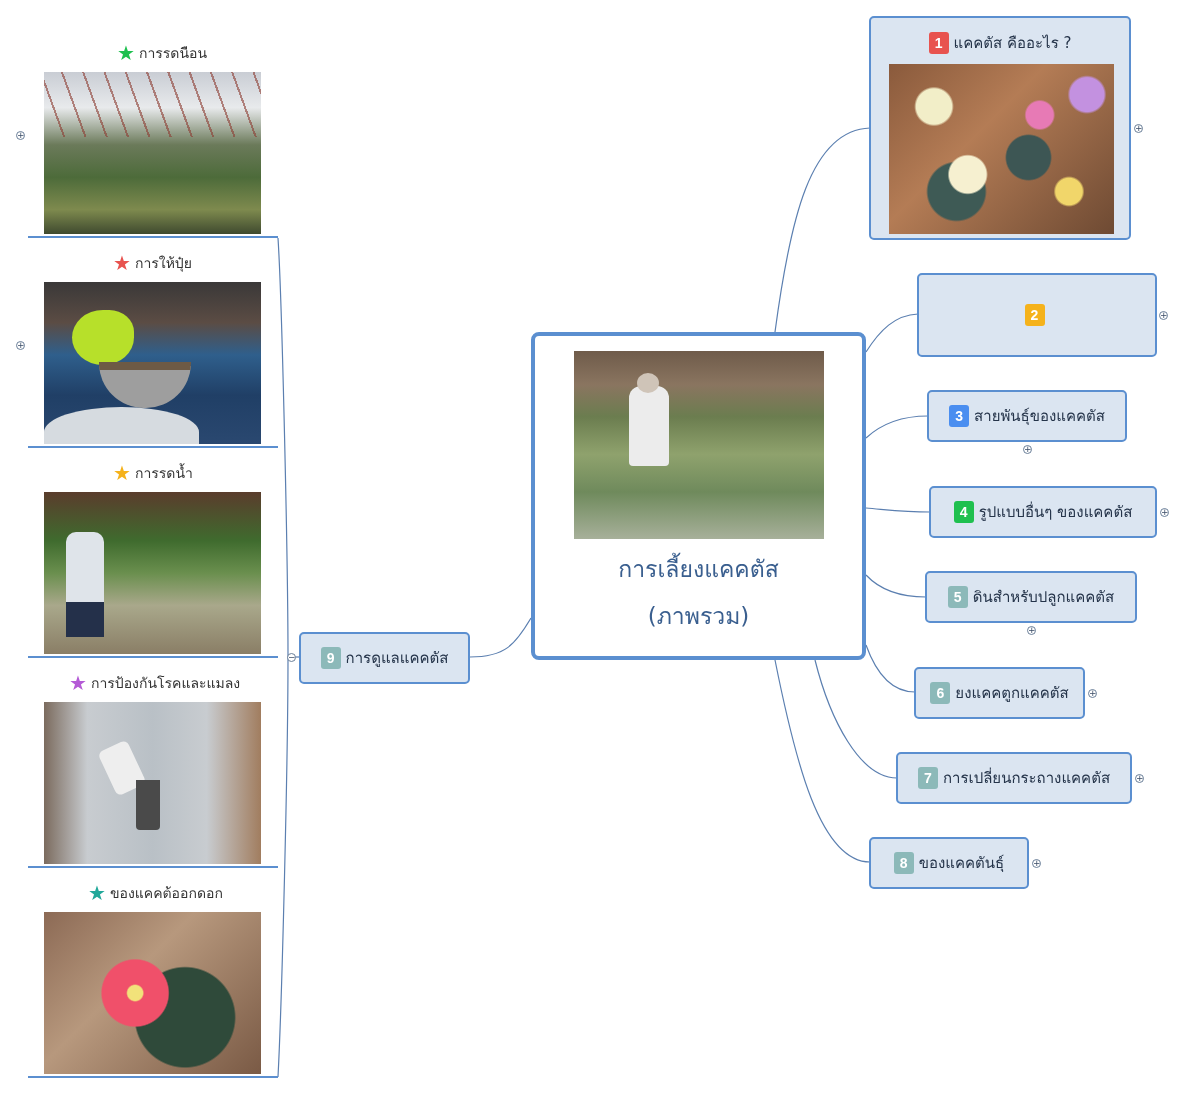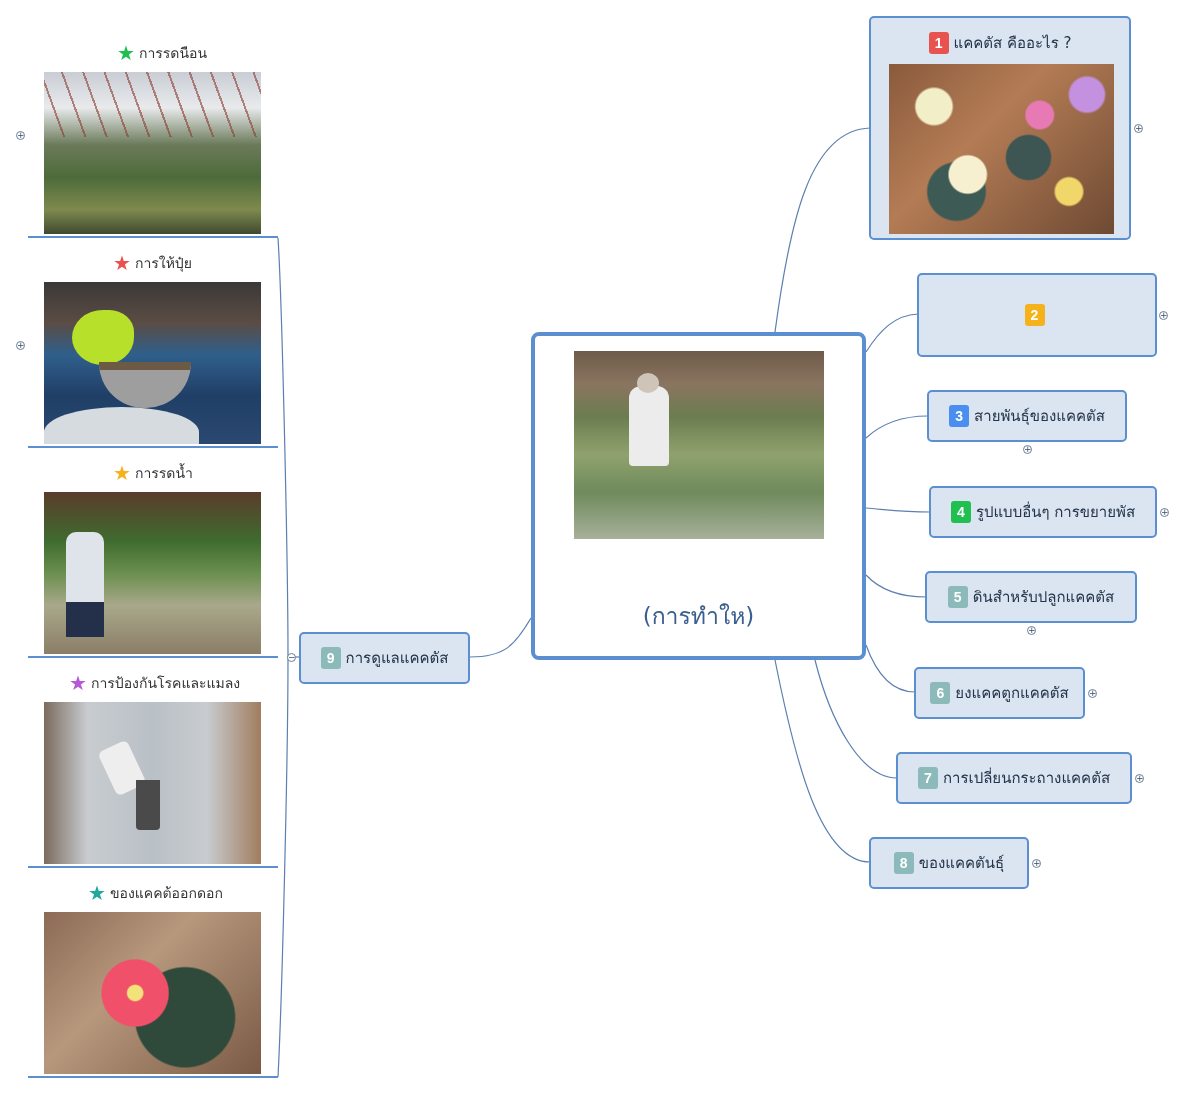--- a/index.html
+++ b/index.html
@@ -63,21 +63,22 @@
     <path d="M288,657 L300,657"></path>
   </g>
 </svg>
 
 <div class="central">
   <div class="photo" style="left:39px; top:15px; width:250px; height:188px;
        background: linear-gradient(180deg, #6f5b4a 0%, #8a7560 18%, #6b7d4f 35%, #8fa26d 55%, #6f8a5c 75%, #a7b09a 100%);">
     <div style="position:absolute; left:55px; top:35px; width:40px; height:80px; background:#ececec; border-radius:12px 12px 4px 4px;"></div>
     <div style="position:absolute; left:63px; top:22px; width:22px; height:20px; background:#cfc4b8; border-radius:50%;"></div>
   </div>
-  <div class="central-title" style="top:262px;">(การทำให)</div>
+  <div class="central-title" style="top:215px;">การเลี้ยงแคคตัส</div>
+  <div class="central-title" style="top:262px;">(ภาพรวม)</div>
 </div>
 
 <div class="node" style="left:869px; top:16px; width:262px; height:224px; flex-direction:column; justify-content:flex-start;">
   <div style="display:flex; align-items:center; margin-top:10px;">
     <span class="badge" style="background:#e8534f;">1</span>
     <span class="label">แคคตัส คืออะไร ?</span>
   </div>
   <div class="photo" style="left:18px; top:46px; width:225px; height:170px;
        background: radial-gradient(circle at 20% 25%, #f2eec8 0 8%, transparent 9%),
                    radial-gradient(circle at 35% 65%, #f6f0d0 0 10%, transparent 11%),
@@ -96,21 +97,21 @@
 <div class="expander" style="left:1159px; top:311px;">+</div>
 
 <div class="node" style="left:927px; top:390px; width:200px; height:52px;">
   <span class="badge" style="background:#4a8ef0;">3</span>
   <span class="label">สายพันธุ์ของแคคตัส</span>
 </div>
 <div class="expander" style="left:1023px; top:445px;">+</div>
 
 <div class="node" style="left:929px; top:486px; width:228px; height:52px;">
   <span class="badge" style="background:#1fc04f;">4</span>
-  <span class="label">รูปแบบอื่นๆ การขยายพัส</span>
+  <span class="label">รูปแบบอื่นๆ ของแคคตัส</span>
 </div>
 <div class="expander" style="left:1160px; top:508px;">+</div>
 
 <div class="node" style="left:925px; top:571px; width:212px; height:52px;">
   <span class="badge" style="background:#8cb9b9;">5</span>
   <span class="label">ดินสำหรับปลูกแคคตัส</span>
 </div>
 <div class="expander" style="left:1027px; top:626px;">+</div>
 
 <div class="node" style="left:914px; top:667px; width:171px; height:52px;">

